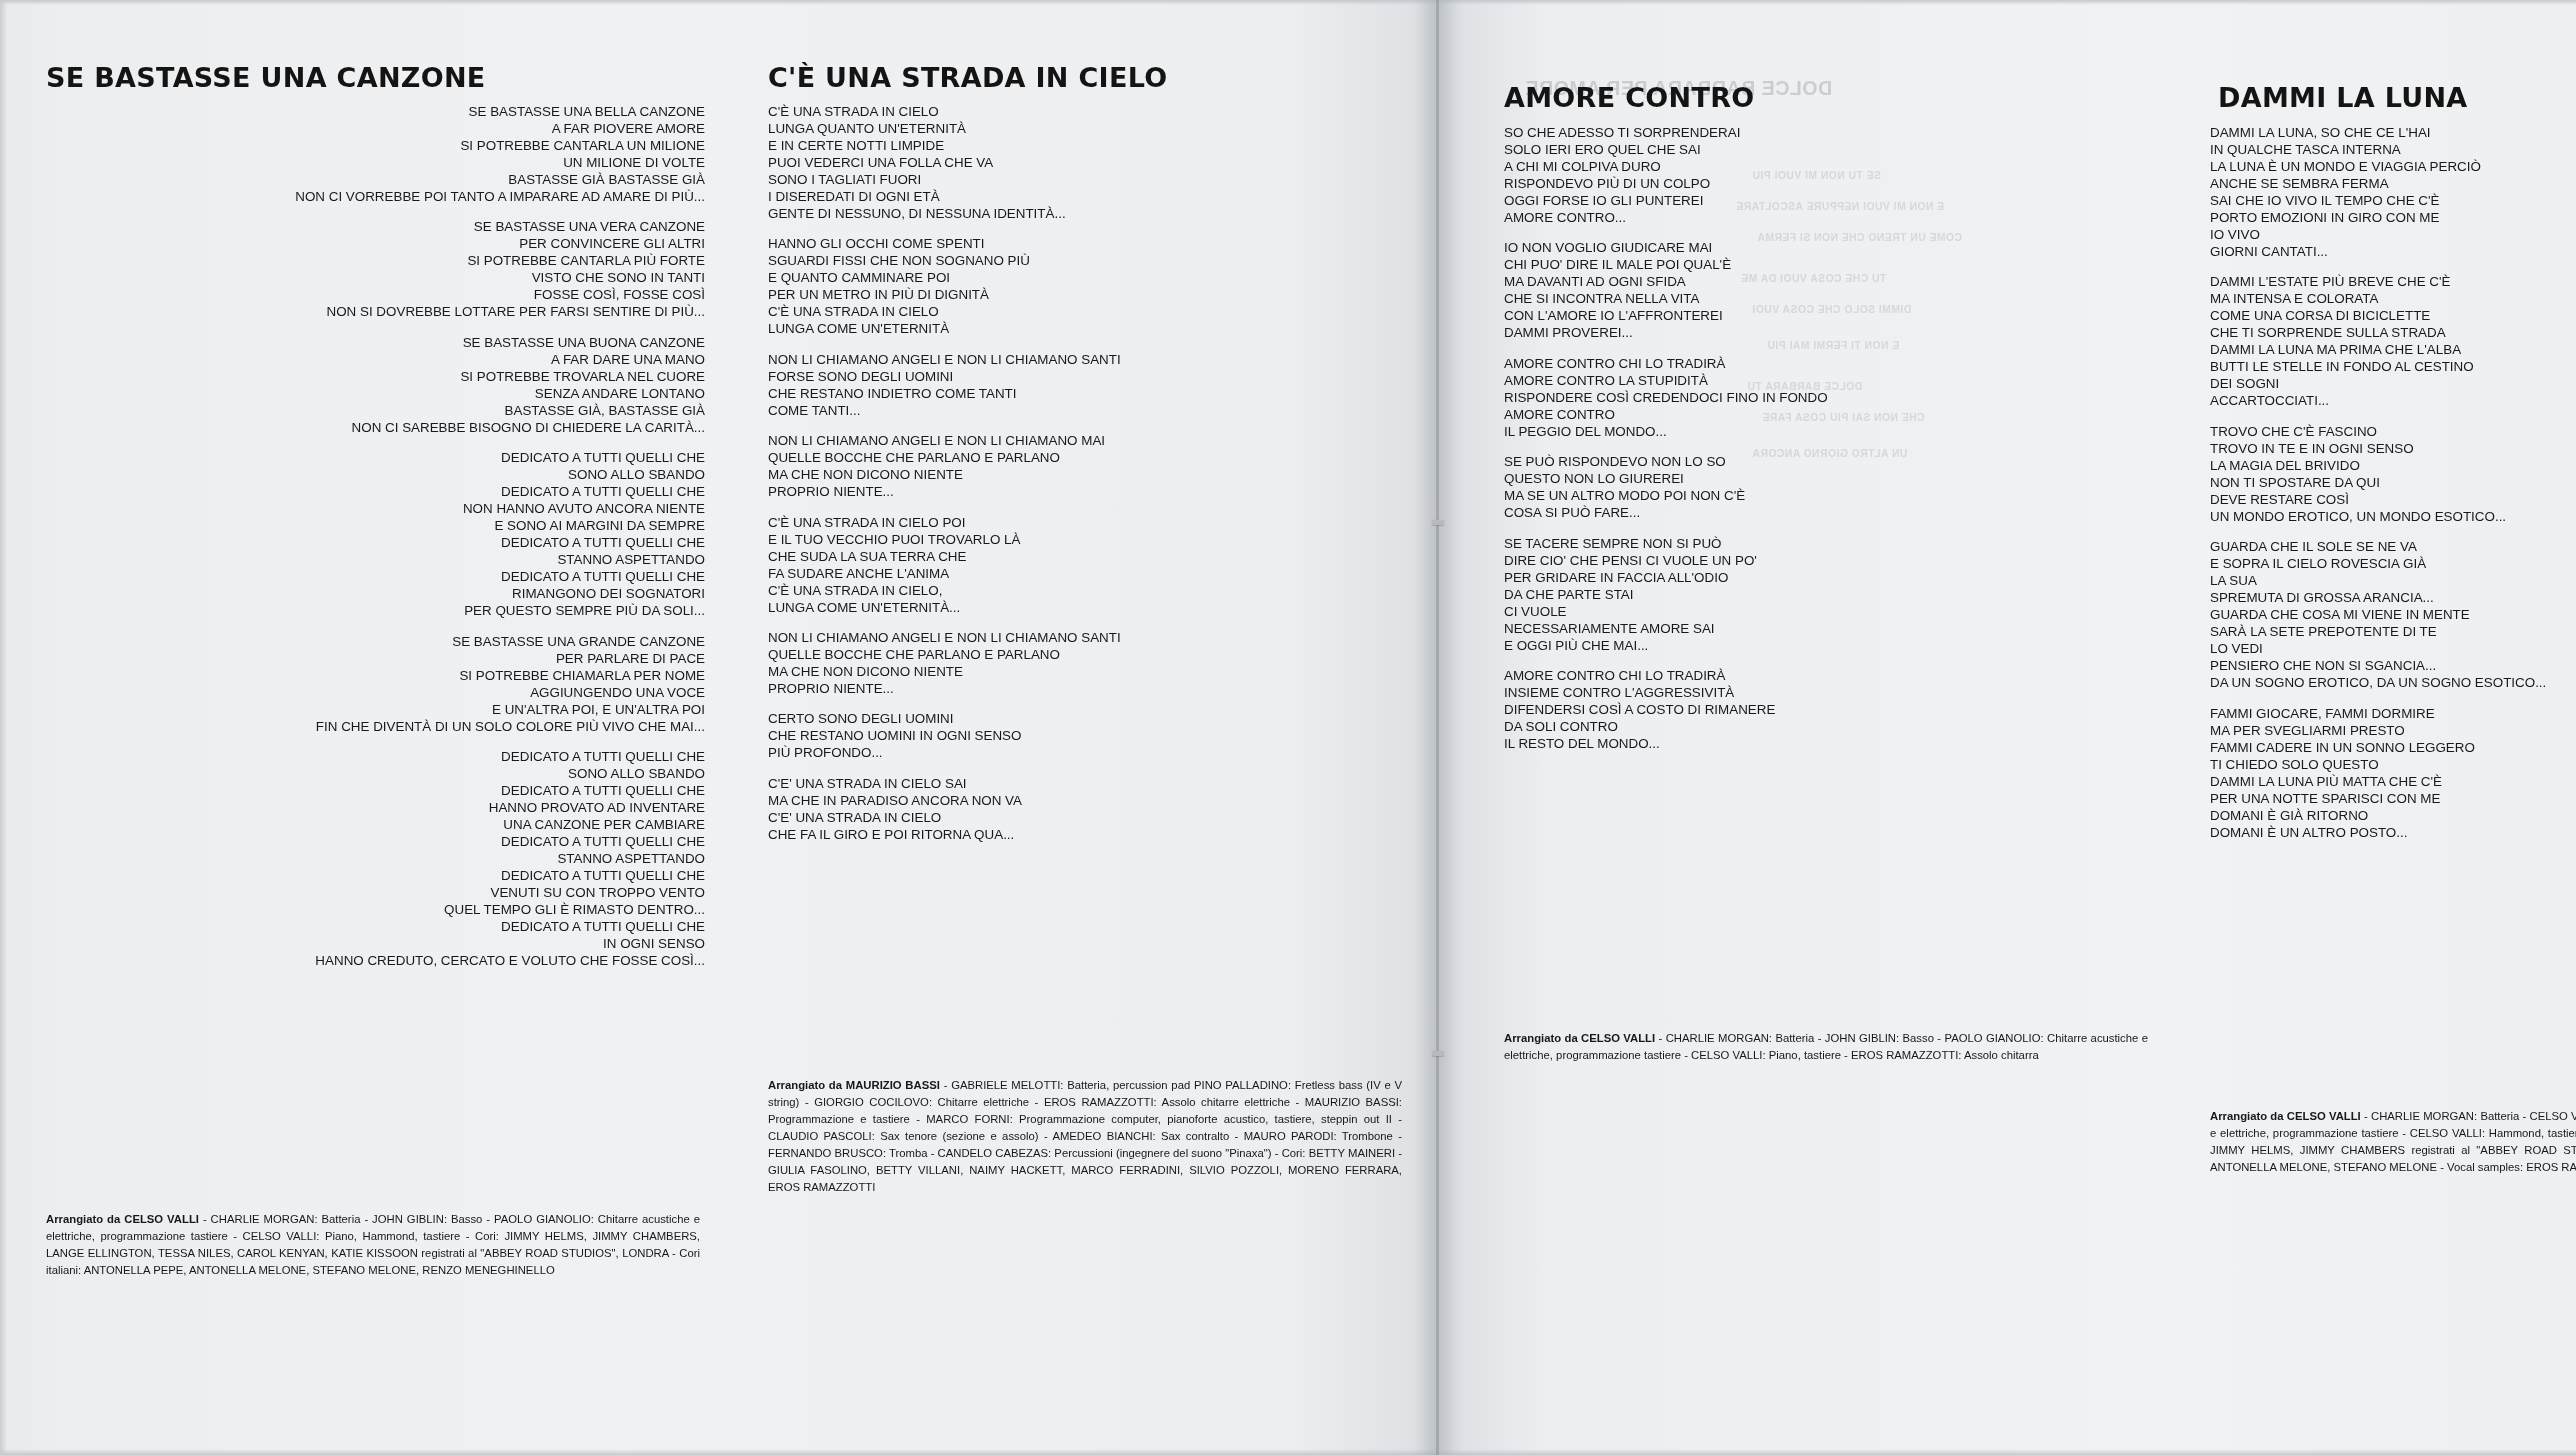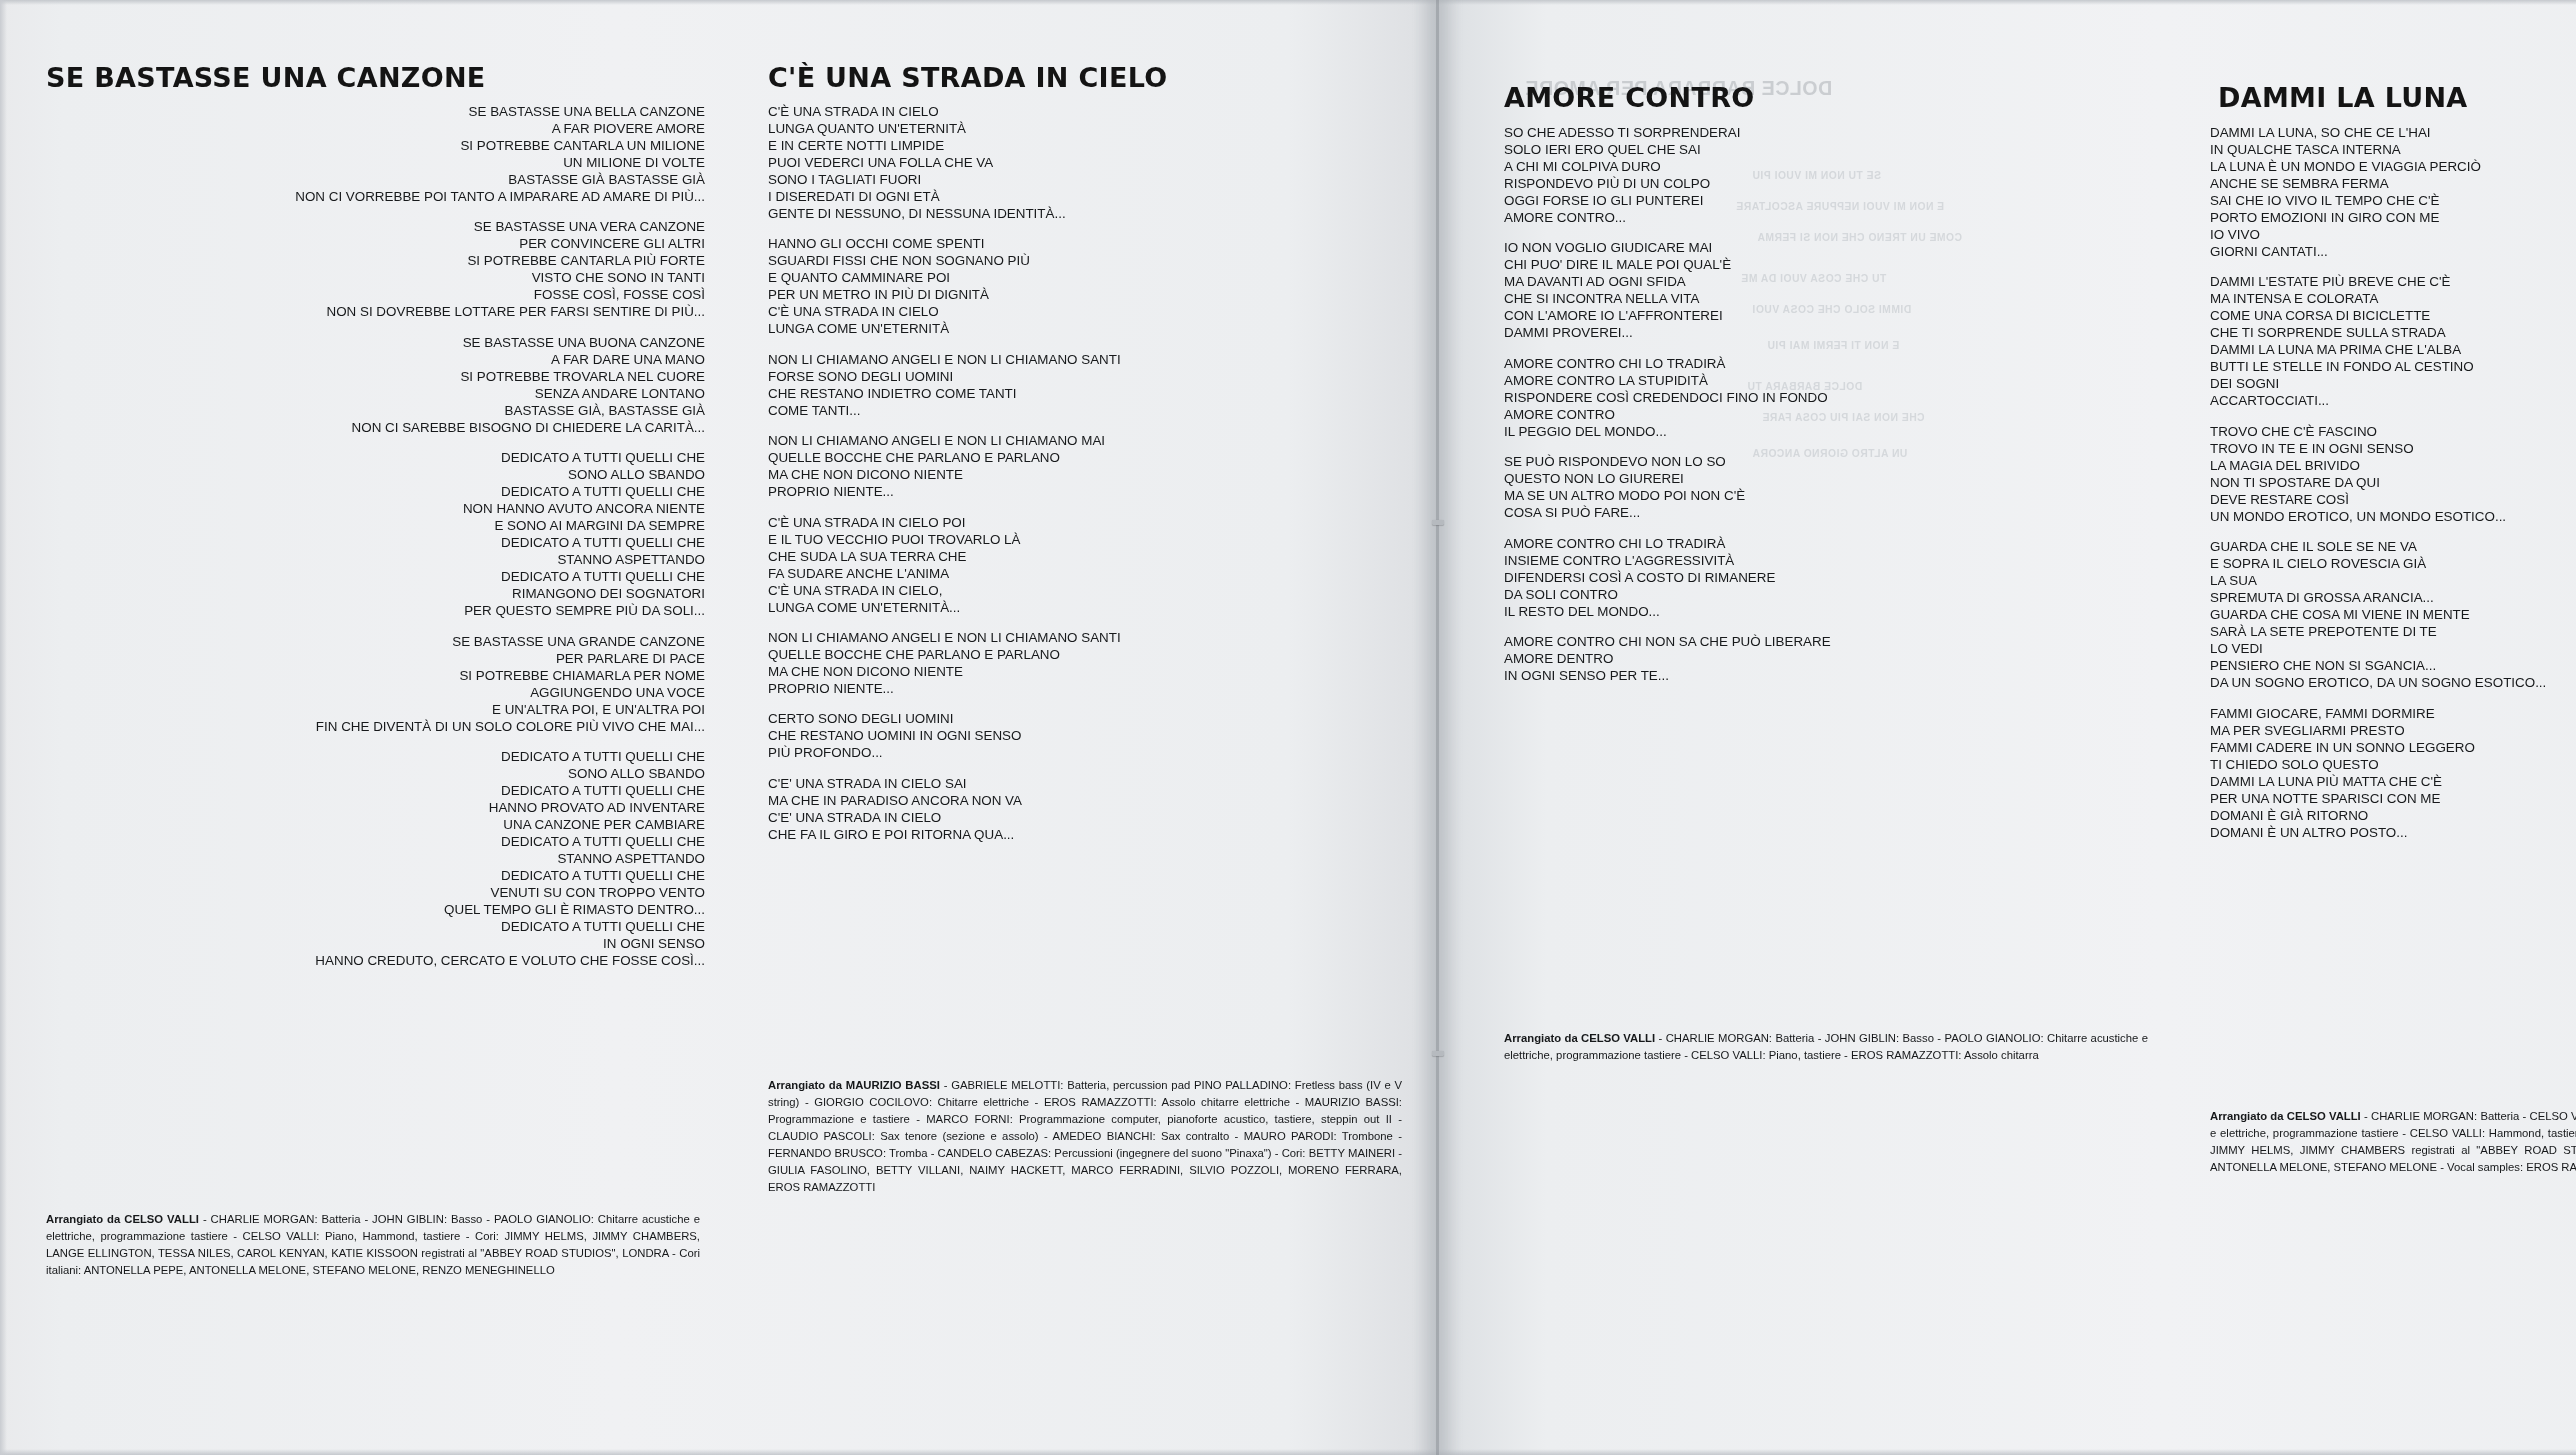--- a/index.html
+++ b/index.html
@@ -314,30 +314,34 @@
           <div class="line">AMORE CONTRO</div>
           <div class="line">IL PEGGIO DEL MONDO...</div>
         </div>
         <div class="stanza">
           <div class="line">SE PUÒ RISPONDEVO NON LO SO</div>
           <div class="line">QUESTO NON LO GIUREREI</div>
           <div class="line">MA SE UN ALTRO MODO POI NON C'È</div>
           <div class="line">COSA SI PUÒ FARE...</div>
         </div>
         <div class="stanza">
+          <div class="line">SE TACERE SEMPRE NON SI PUÒ</div>
+          <div class="line">DIRE CIO' CHE PENSI CI VUOLE UN PO'</div>
+          <div class="line">PER GRIDARE IN FACCIA ALL'ODIO</div>
+          <div class="line">DA CHE PARTE STAI</div>
+          <div class="line">CI VUOLE</div>
+          <div class="line">NECESSARIAMENTE AMORE SAI</div>
+          <div class="line">E OGGI PIÙ CHE MAI...</div>
+        </div>
+        <div class="stanza">
           <div class="line">AMORE CONTRO CHI LO TRADIRÀ</div>
           <div class="line">INSIEME CONTRO L'AGGRESSIVITÀ</div>
           <div class="line">DIFENDERSI COSÌ A COSTO DI RIMANERE</div>
           <div class="line">DA SOLI CONTRO</div>
           <div class="line">IL RESTO DEL MONDO...</div>
-        </div>
-        <div class="stanza">
-          <div class="line">AMORE CONTRO CHI NON SA CHE PUÒ LIBERARE</div>
-          <div class="line">AMORE DENTRO</div>
-          <div class="line">IN OGNI SENSO PER TE...</div>
         </div>
       </div>
     <div class="credits" style="top: 1030px;"><b>Arrangiato da CELSO VALLI</b> - CHARLIE MORGAN: Batteria - JOHN GIBLIN: Basso - PAOLO GIANOLIO: Chitarre acustiche e elettriche, programmazione tastiere - CELSO VALLI: Piano, tastiere - EROS RAMAZZOTTI: Assolo chitarra</div>
   </div>
 
   <div class="column col-4">
     <h1 class="song-title">DAMMI LA LUNA</h1>
     <div class="lyrics">
         <div class="stanza">
           <div class="line">DAMMI LA LUNA, SO CHE CE L'HAI</div>

